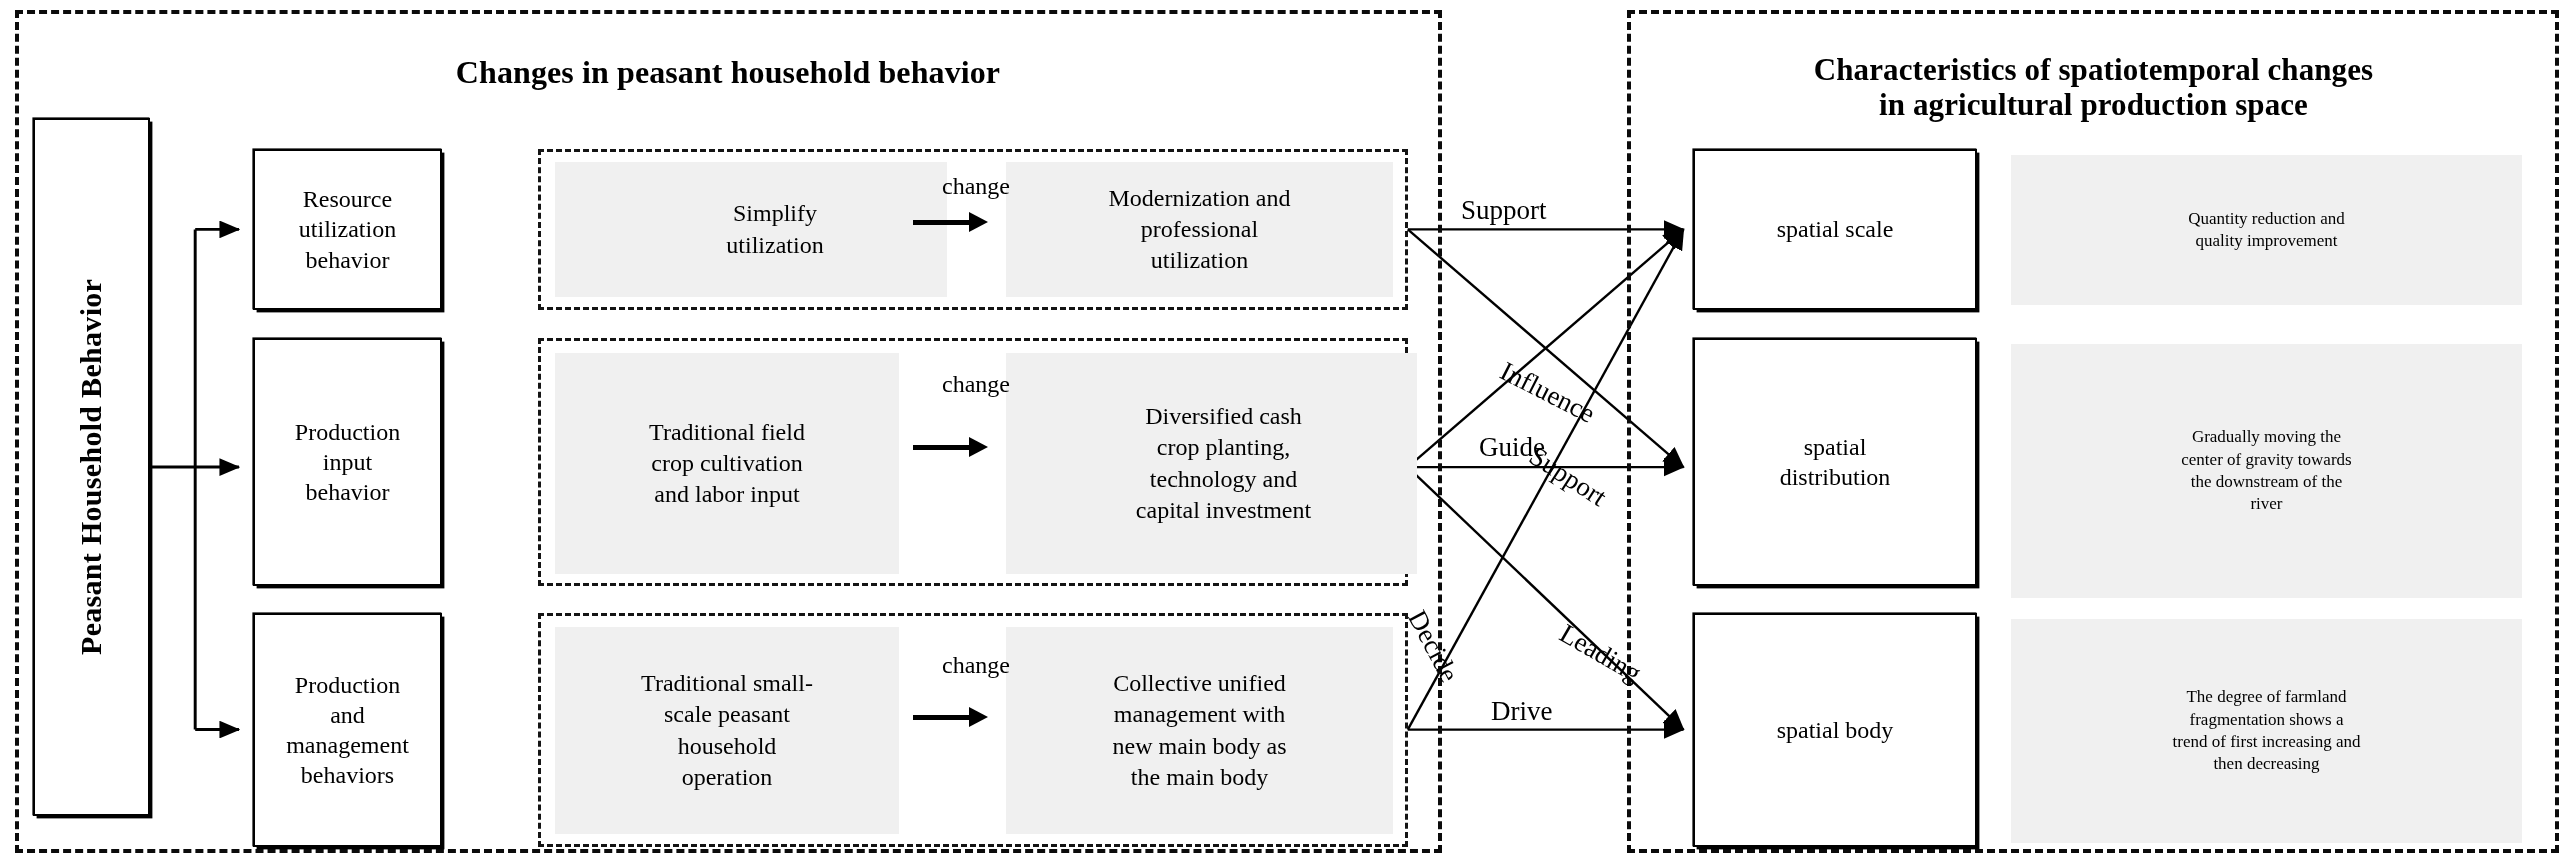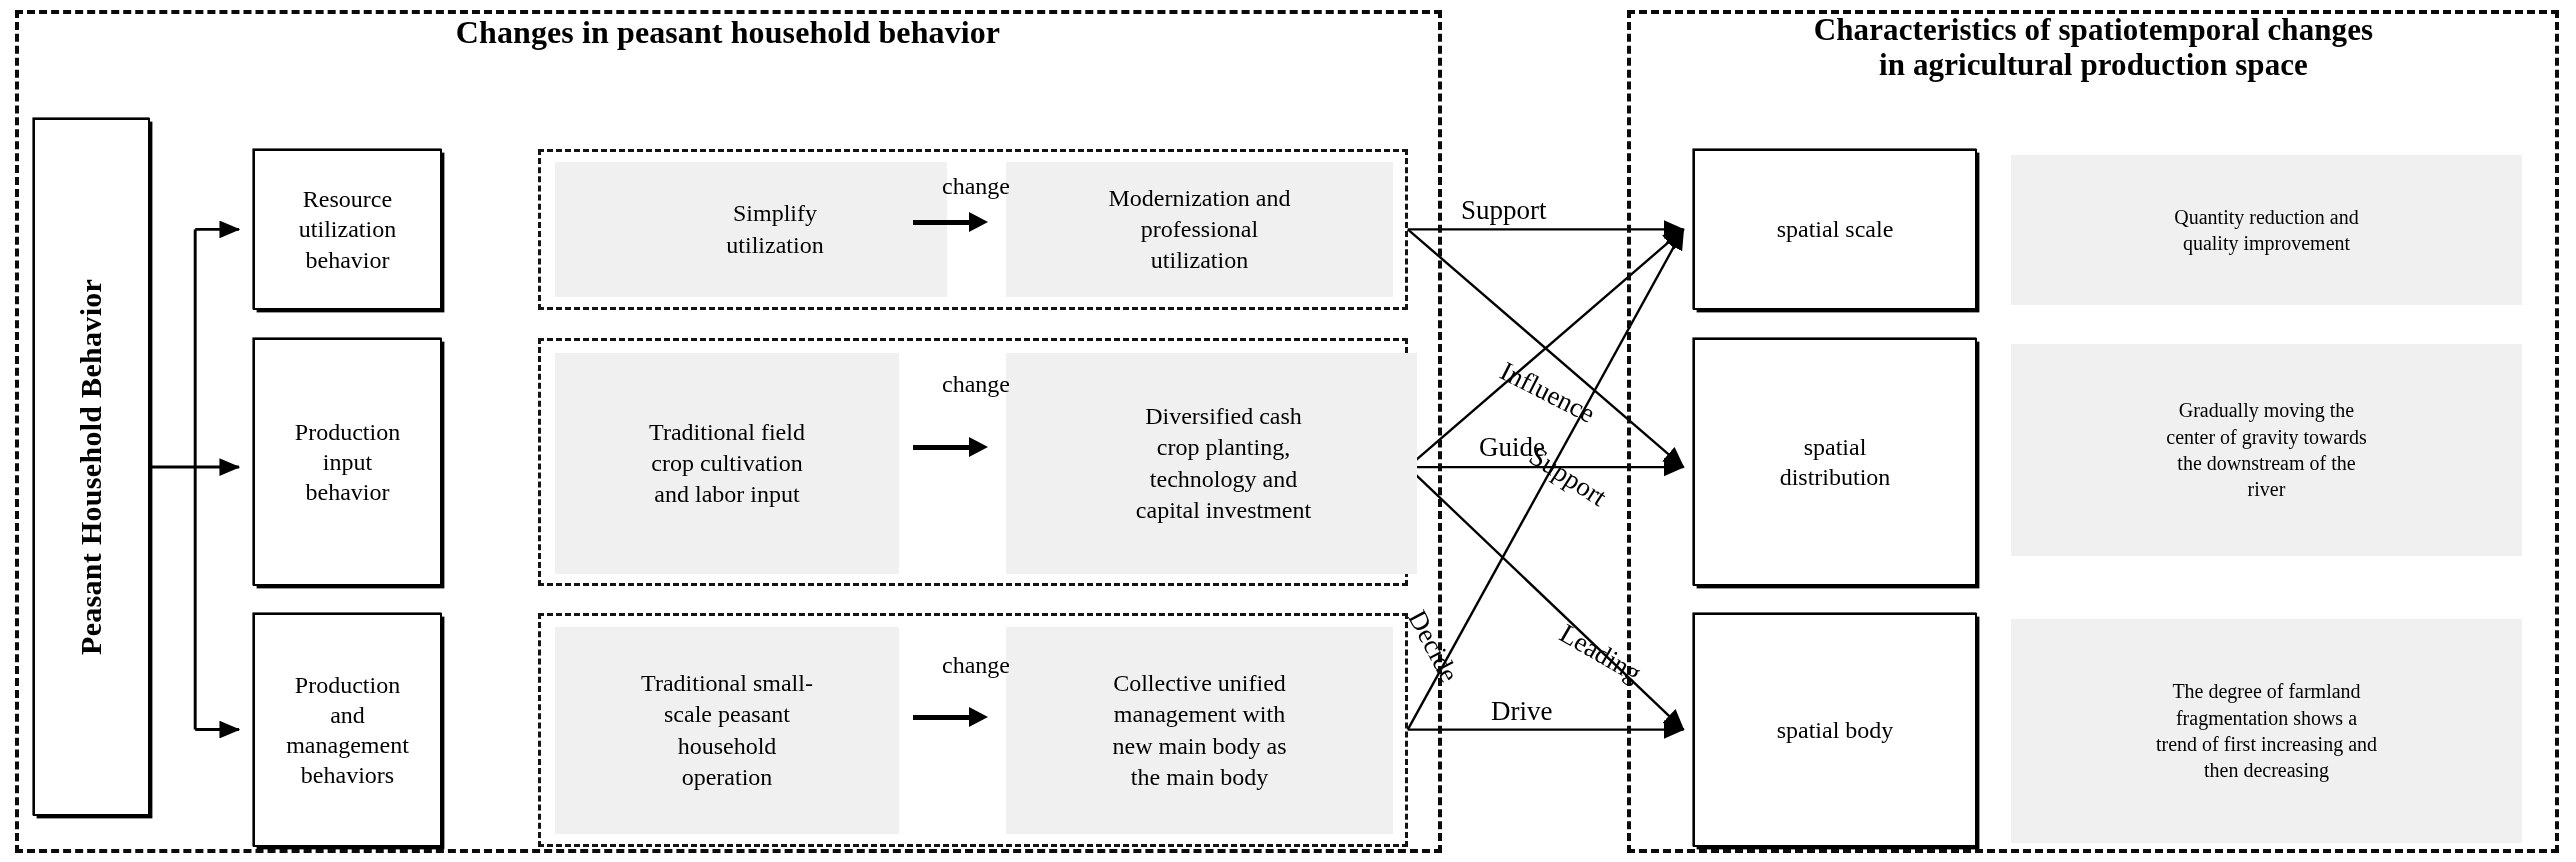--- a/index.html
+++ b/index.html
@@ -30,20 +30,21 @@
   #panel-left  { left: 15.4px;   top: 9.5px; width: 1427px; height: 843px; }
   #panel-right { left: 1627px; top: 9.5px; width: 932px; height: 843px; }
 
   .panel-title {
     position: absolute;
     text-align: center;
     font-weight: bold;
     line-height: 1.12;
     letter-spacing: 0.1px;
     white-space: pre-line;
+    margin-top: 40px;
   }
   #title-left  { left: 89px;  top: 15.4px; width: 1278px; font-size: 32px; }
   #title-right { left: 1650px; top: 13px; width: 887px; font-size: 31px; }
 
   
   .solid-box {
     position: absolute;
     box-sizing: border-box;
     border: 2.4px solid #000000;
     box-shadow: 3px 3px 0 -0.6px #000, -0.6px -0.6px 0 0 #000;
@@ -144,24 +145,24 @@
   
   .desc {
     position: absolute;
     background: #f0f0f0;
     display: flex;
     align-items: center;
     justify-content: center;
     text-align: center;
     line-height: 1.32;
     white-space: pre-line;
-    font-size: 20px;
+    font-size: 17px;
   }
   #d0 { left: 2011px; top: 155px;  width: 511px; height: 150px; }
-  #d1 { left: 2011px; top: 344px;  width: 511px; height: 212px; }
+  #d1 { left: 2011px; top: 344px;  width: 511px; height: 254px; }
   #d2 { left: 2011px; top: 619px; width: 511px; height: 224px; }
 
   
   #wires {
     position: absolute;
     left: 0; top: 0;
     width: 2576px; height: 862px;
     pointer-events: none;
   }
 

